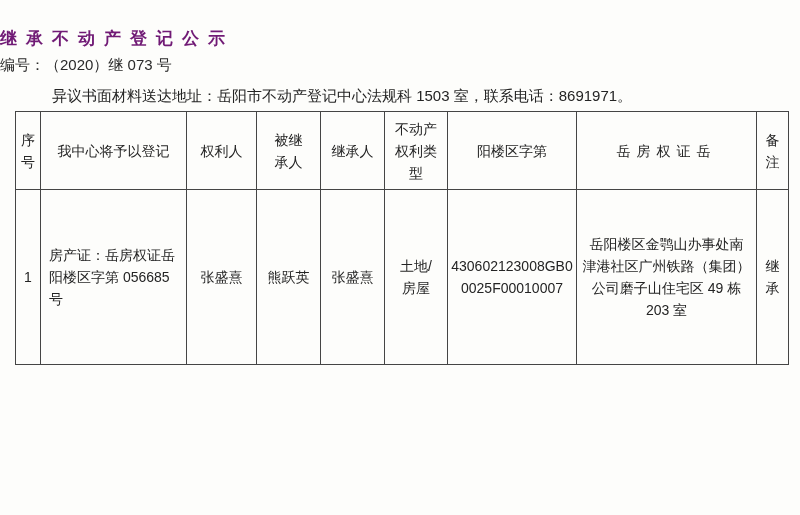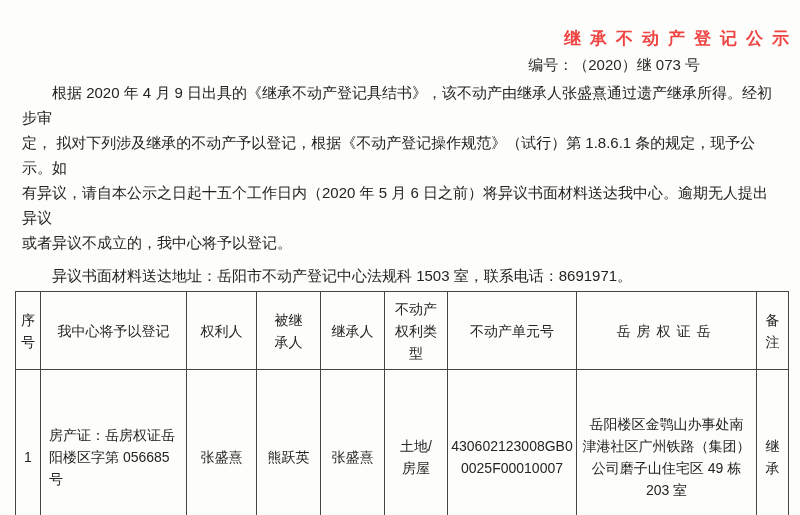--- a/index.html
+++ b/index.html
@@ -12,29 +12,28 @@
     width: 800px;
     height: 515px;
     margin: 0 auto;
     background: #fdfdfb;
     font-family: "Liberation Sans", sans-serif;
     color: #242424;
     overflow: hidden;
     box-sizing: border-box;
   }
   .doc-title {
-    margin: 27px 2px 4px 0;
-    text-align: right;
+    margin: 27px 8px 4px 0;
+    text-align: left;
     font-size: 17px;
     font-weight: bold;
     letter-spacing: 9px;
-    color: #ef4444;
+    color: #701a75;
   }
   .doc-number {
-    text-align: right;
     padding-right: 100px;
     font-size: 15px;
     line-height: 21px;
     color: #2a2a2a;
   }
   .body-text {
     margin: 5px 0 0 0;
     padding: 0 20px 0 22px;
     font-size: 15px;
     line-height: 25px;
@@ -76,24 +75,20 @@
 </style>
 </head>
 <body>
 
 <div class="page">
 
   <h1 class="doc-title">继承不动产登记公示</h1>
 
   <div class="doc-number">编号：（2020）继 073 号</div>
 
-  <p class="body-text">根据 2020 年 4 月 9 日出具的《继承不动产登记具结书》，该不动产由继承人张盛熹通过遗产继承所得。经初步审
-定， 拟对下列涉及继承的不动产予以登记，根据《不动产登记操作规范》（试行）第 1.8.6.1 条的规定，现予公示。如
-有异议，请自本公示之日起十五个工作日内（2020 年 5 月 6 日之前）将异议书面材料送达我中心。逾期无人提出异议
-或者异议不成立的，我中心将予以登记。</p>
 
   <p class="body-text address">异议书面材料送达地址：岳阳市不动产登记中心法规科 1503 室，联系电话：8691971。</p>
 
   <table class="reg-table">
     <colgroup>
       <col style="width:25px">
       <col style="width:146px">
       <col style="width:70px">
       <col style="width:64px">
       <col style="width:64px">
@@ -107,21 +102,21 @@
         <th>序
 号</th>
         <th>我中心将予以登记</th>
         <th>权利人</th>
         <th>被继
 承人</th>
         <th>继承人</th>
         <th>不动产
 权利类
 型</th>
-        <th>不动产单元号</th>
+        <th>阳楼区字第</th>
         <th class="ls">岳房权证岳</th>
         <th>备
 注</th>
       </tr>
     </thead>
     <tbody>
       <tr>
         <td>1</td>
         <td class="cell-cert">房产证：岳房权证岳
 阳楼区字第 056685

